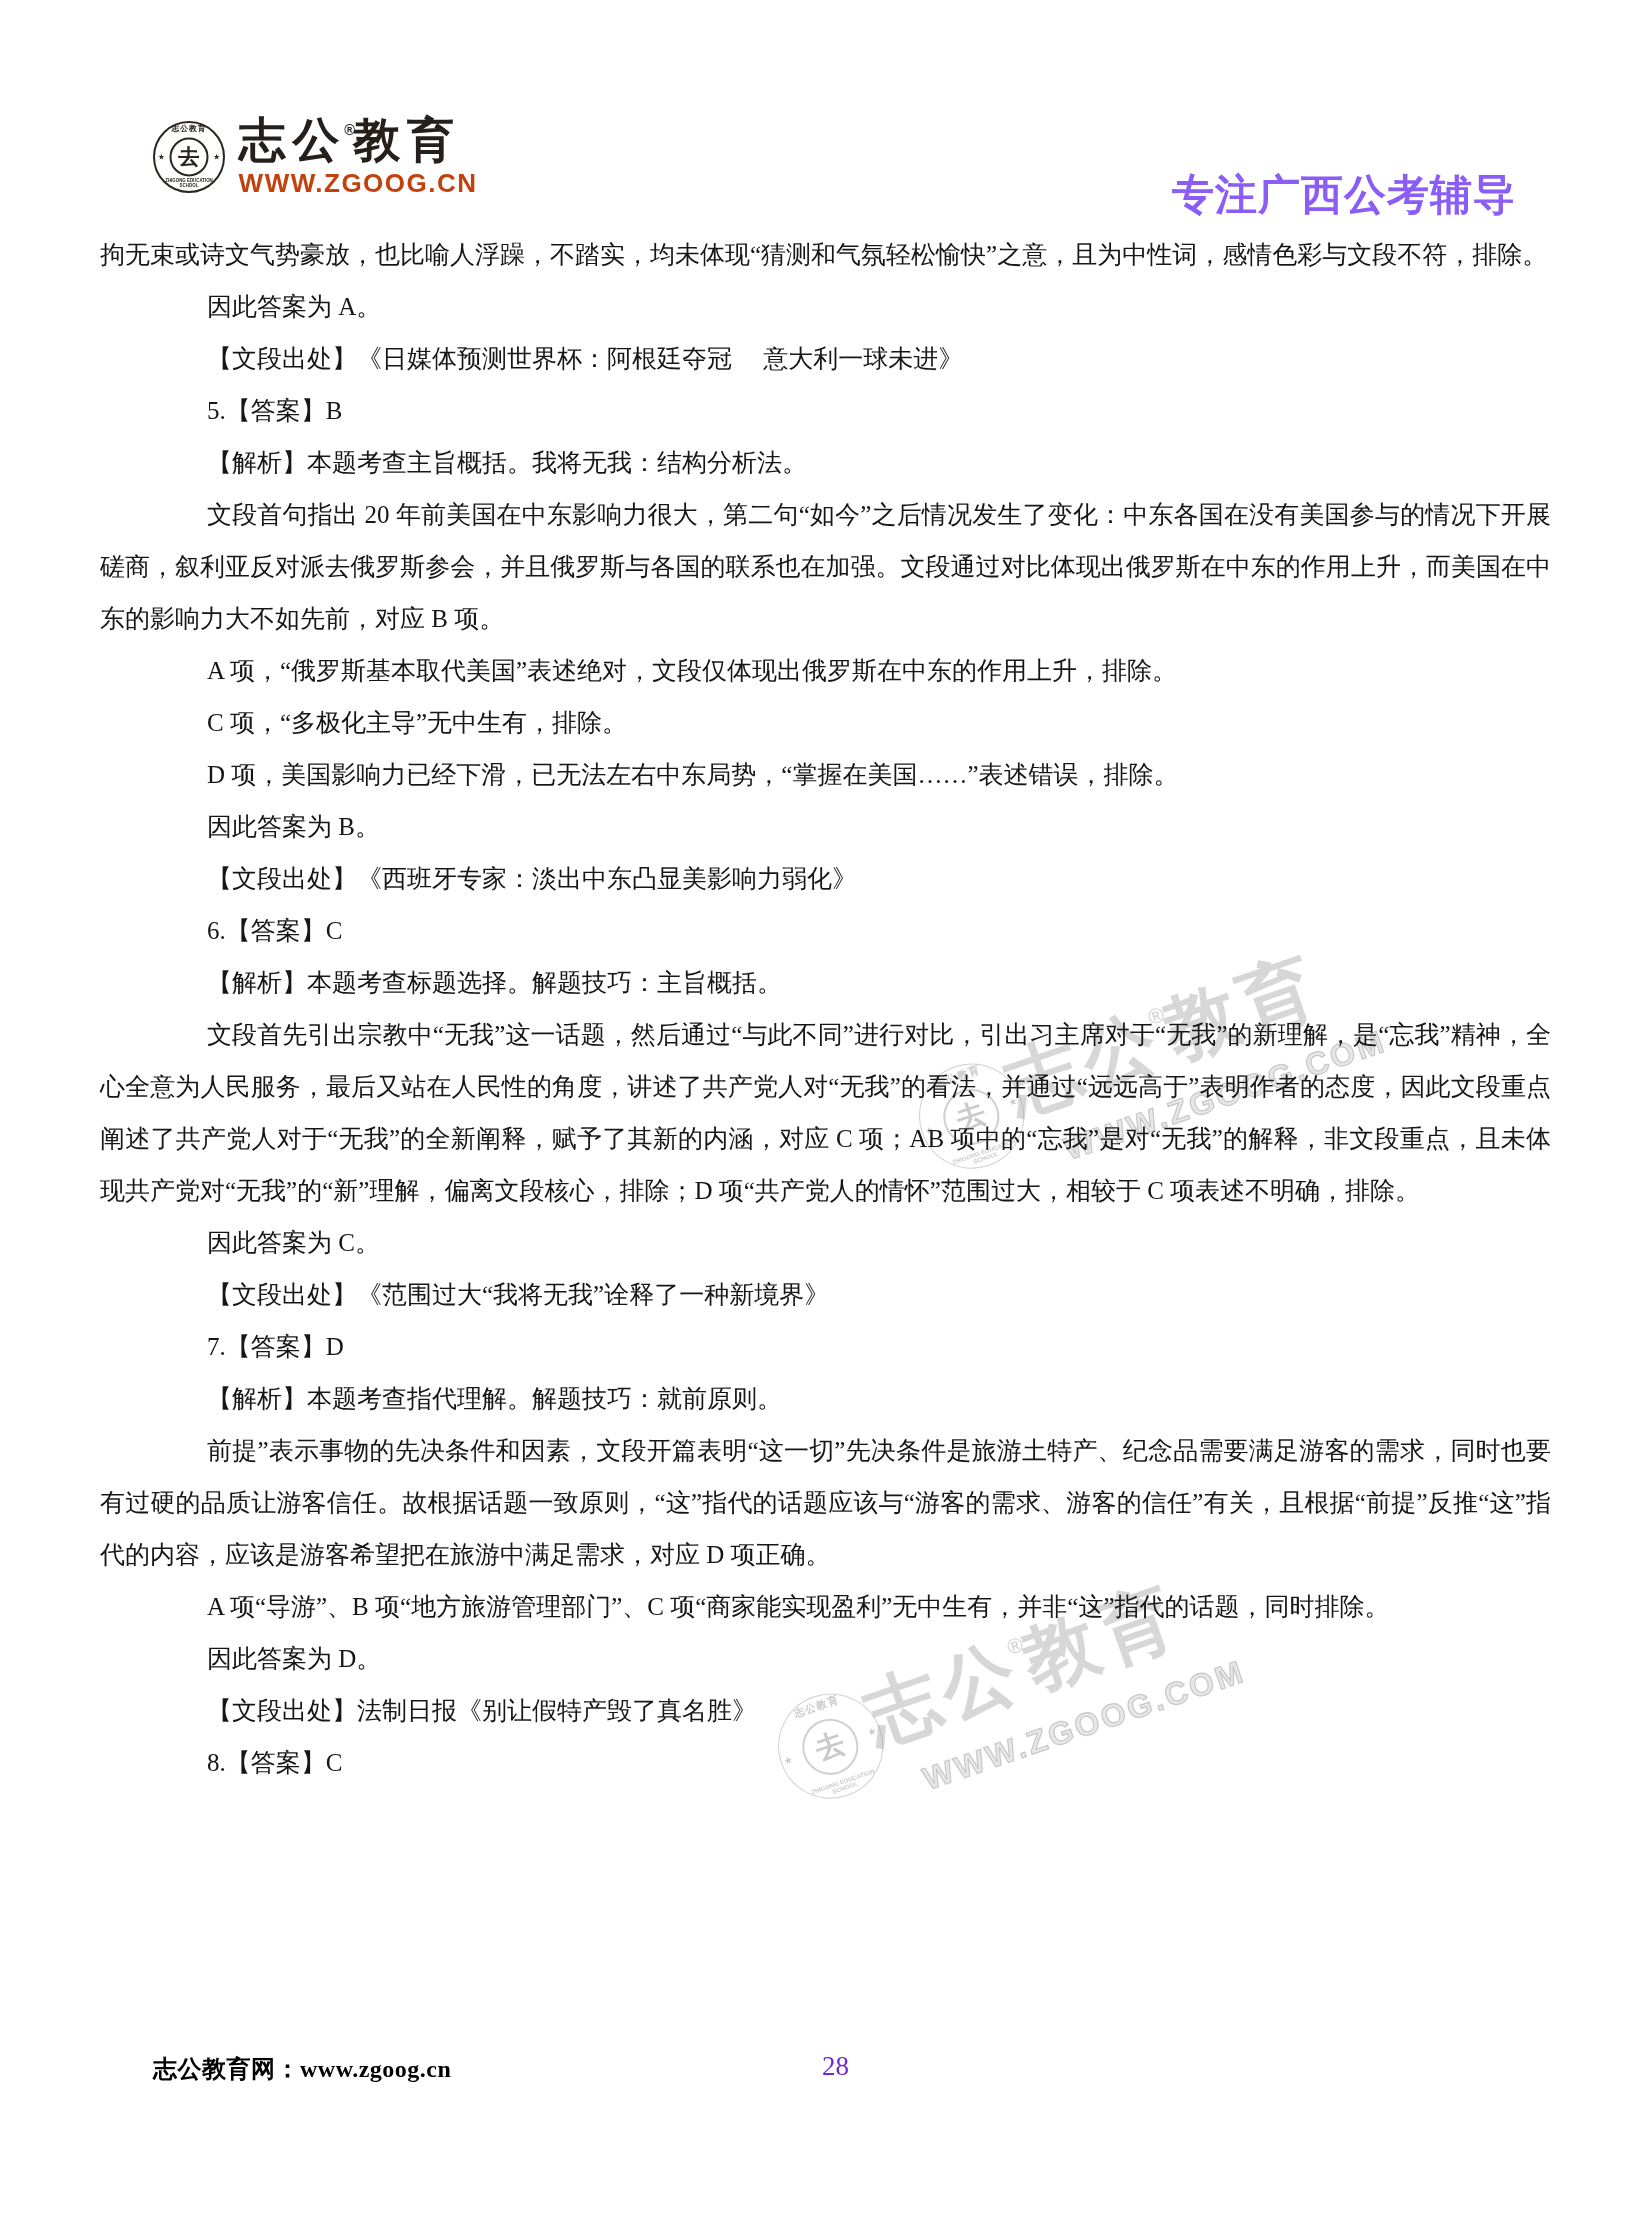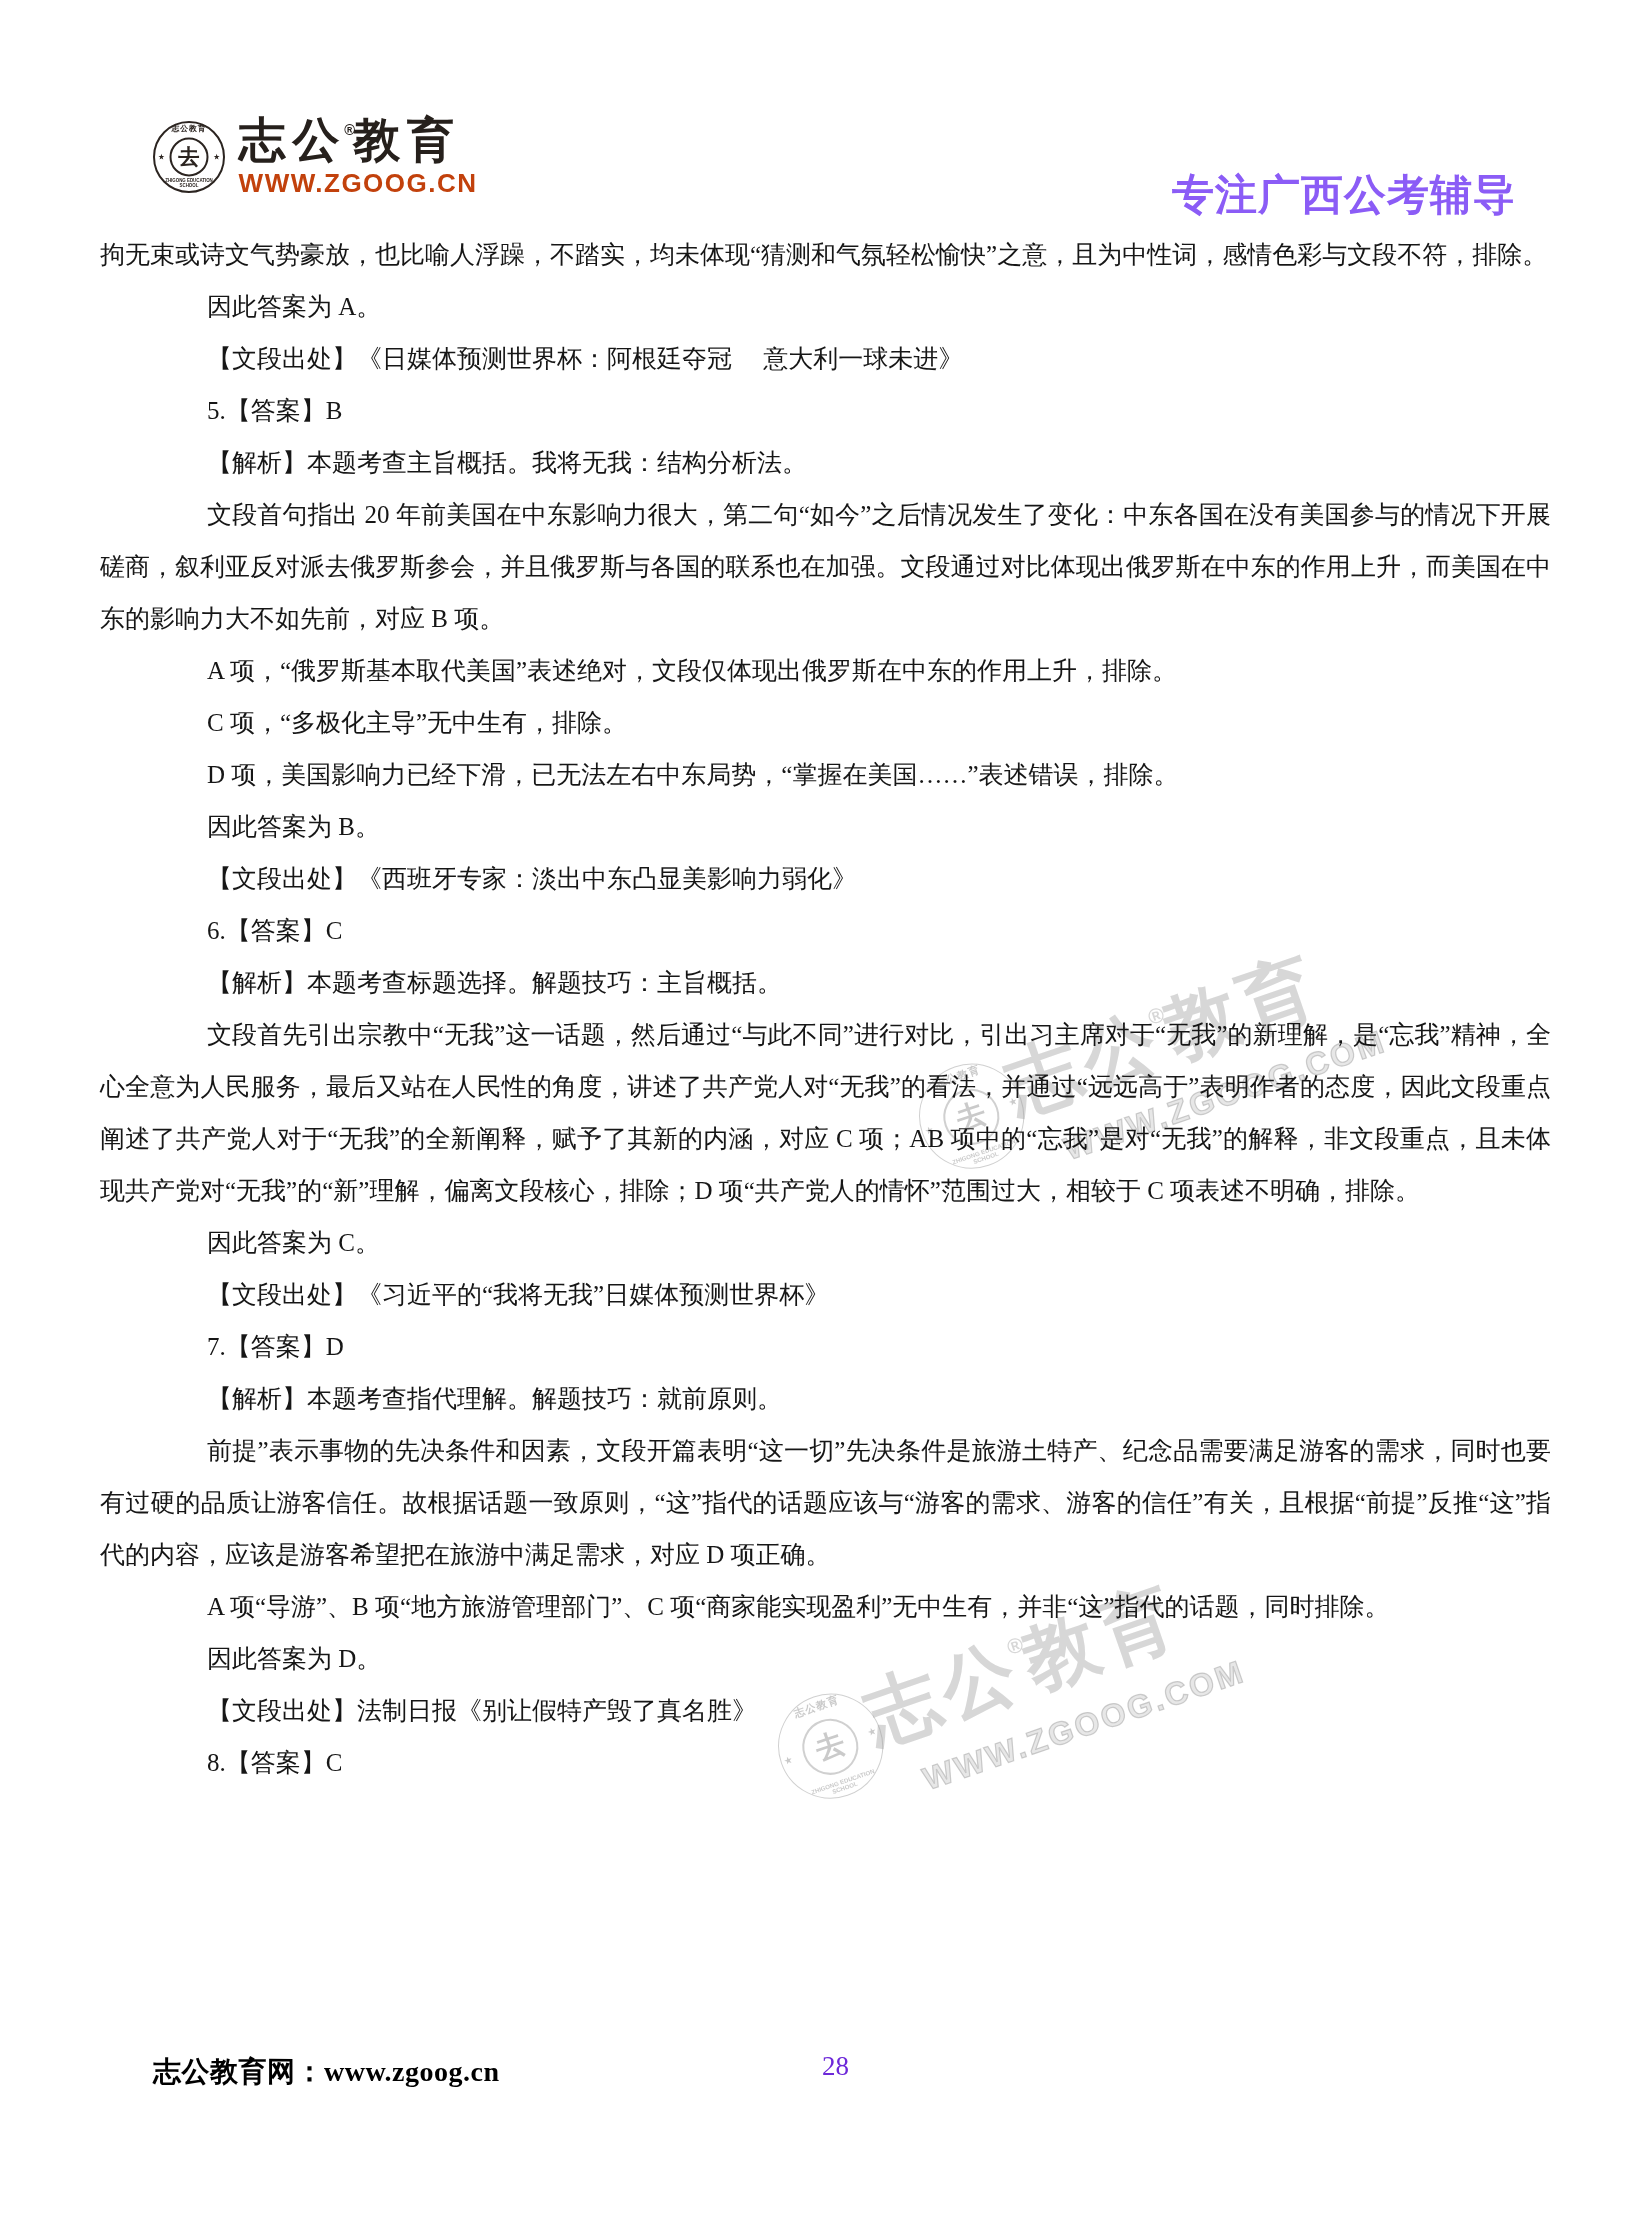--- a/index.html
+++ b/index.html
@@ -100,21 +100,21 @@
     color:rgba(170,170,170,.28);
     -webkit-text-stroke:1.2px rgba(160,160,160,.5);
     white-space:nowrap;
   }
   .wm-1{left:899px;top:994px;}
   .wm-2{left:758px;top:1624px;}
 
   
   .footer-site{
     position:absolute;left:153px;top:2053px;
-    font-size:28px;font-weight:700;color:#000;
+    font-size:24px;font-weight:700;color:#000;
     font-family:"Liberation Serif","DejaVu Serif",serif;
     letter-spacing:0.5px;white-space:nowrap;
   }
   .footer-page{
     position:absolute;left:0;right:0;top:2051px;text-align:center;
     font-size:27px;color:#6d28d9;
   }
 </style>
 </head>
 <body>
@@ -169,21 +169,21 @@
       <p>文段首句指出 20 年前美国在中东影响力很大，第二句“如今”之后情况发生了变化：中东各国在没有美国参与的情况下开展磋商，叙利亚反对派去俄罗斯参会，并且俄罗斯与各国的联系也在加强。文段通过对比体现出俄罗斯在中东的作用上升，而美国在中东的影响力大不如先前，对应 B 项。</p>
       <p>A 项，“俄罗斯基本取代美国”表述绝对，文段仅体现出俄罗斯在中东的作用上升，排除。</p>
       <p>C 项，“多极化主导”无中生有，排除。</p>
       <p>D 项，美国影响力已经下滑，已无法左右中东局势，“掌握在美国……”表述错误，排除。</p>
       <p>因此答案为 B。</p>
       <p>【文段出处】《西班牙专家：淡出中东凸显美影响力弱化》</p>
       <p>6.【答案】C</p>
       <p>【解析】本题考查标题选择。解题技巧：主旨概括。</p>
       <p>文段首先引出宗教中“无我”这一话题，然后通过“与此不同”进行对比，引出习主席对于“无我”的新理解，是“忘我”精神，全心全意为人民服务，最后又站在人民性的角度，讲述了共产党人对“无我”的看法，并通过“远远高于”表明作者的态度，因此文段重点阐述了共产党人对于“无我”的全新阐释，赋予了其新的内涵，对应 C 项；AB 项中的“忘我”是对“无我”的解释，非文段重点，且未体现共产党对“无我”的“新”理解，偏离文段核心，排除；D 项“共产党人的情怀”范围过大，相较于 C 项表述不明确，排除。</p>
       <p>因此答案为 C。</p>
-      <p>【文段出处】《习近平的“我将无我”日媒体预测世界杯》</p>
+      <p>【文段出处】《范围过大“我将无我”诠释了一种新境界》</p>
       <p>7.【答案】D</p>
       <p>【解析】本题考查指代理解。解题技巧：就前原则。</p>
       <p>前提”表示事物的先决条件和因素，文段开篇表明“这一切”先决条件是旅游土特产、纪念品需要满足游客的需求，同时也要有过硬的品质让游客信任。故根据话题一致原则，“这”指代的话题应该与“游客的需求、游客的信任”有关，且根据“前提”反推“这”指代的内容，应该是游客希望把在旅游中满足需求，对应 D 项正确。</p>
       <p>A 项“导游”、B 项“地方旅游管理部门”、C 项“商家能实现盈利”无中生有，并非“这”指代的话题，同时排除。</p>
       <p>因此答案为 D。</p>
       <p>【文段出处】法制日报《别让假特产毁了真名胜》</p>
       <p>8.【答案】C</p>
     </div>
 
   <div class="footer-site">志公教育网：www.zgoog.cn</div>

